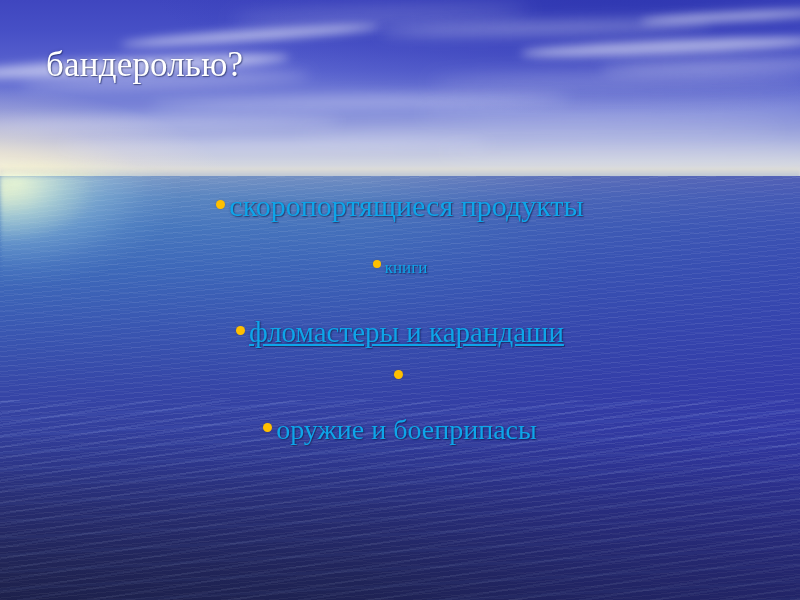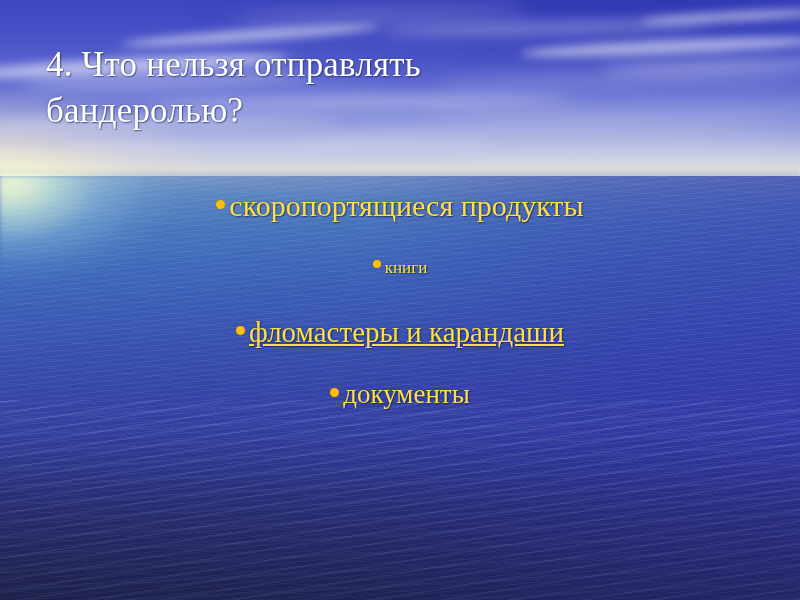--- a/index.html
+++ b/index.html
@@ -229,21 +229,21 @@
     position: absolute;
     left: 40px;
     top: 186px;
     width: 720px;
   }
 
   .bullet-line {
     display: flex;
     align-items: baseline;
     justify-content: center;
-    color: #fde047;
+    color: #0ea5e9;
     white-space: nowrap;
     text-shadow:
       1px 1px 1px rgba(20,28,70,0.55),
       0 0 3px rgba(15,25,70,0.35);
   }
 
   .bullet-dot {
     display: inline-block;
     width: 9px;
     height: 9px;
@@ -308,21 +308,20 @@
   <div class="sea-right"></div>
   <div class="ripples"></div>
   <div class="sea-glow"></div>
   <div class="sea-glow2"></div>
   <div class="ripples-near"></div>
   <div class="sea-dark"></div>
 
   <div class="content">
 
     <div class="title">
-      <div>4. Что нельзя отправлять</div>
       <div>бандеролью?</div>
     </div>
 
     <div class="bullets">
 
       <div class="bullet-line line-1">
         <span class="bullet-dot"></span>
         <span class="bullet-text">скоропортящиеся продукты</span>
       </div>
 
@@ -331,19 +330,22 @@
         <span class="bullet-text">книги</span>
       </div>
 
       <div class="bullet-line line-3">
         <span class="bullet-dot"></span>
         <span class="bullet-text">фломастеры и карандаши</span>
       </div>
 
       <div class="bullet-line line-4">
         <span class="bullet-dot"></span>
-        <span class="bullet-text">документы</span>
-      </div>
-
+      </div>
+
+      <div class="bullet-line line-5">
+        <span class="bullet-dot"></span>
+        <span class="bullet-text">оружие и боеприпасы</span>
+      </div>
 
     </div>
   </div>
 </div>
 
 </body></html>

